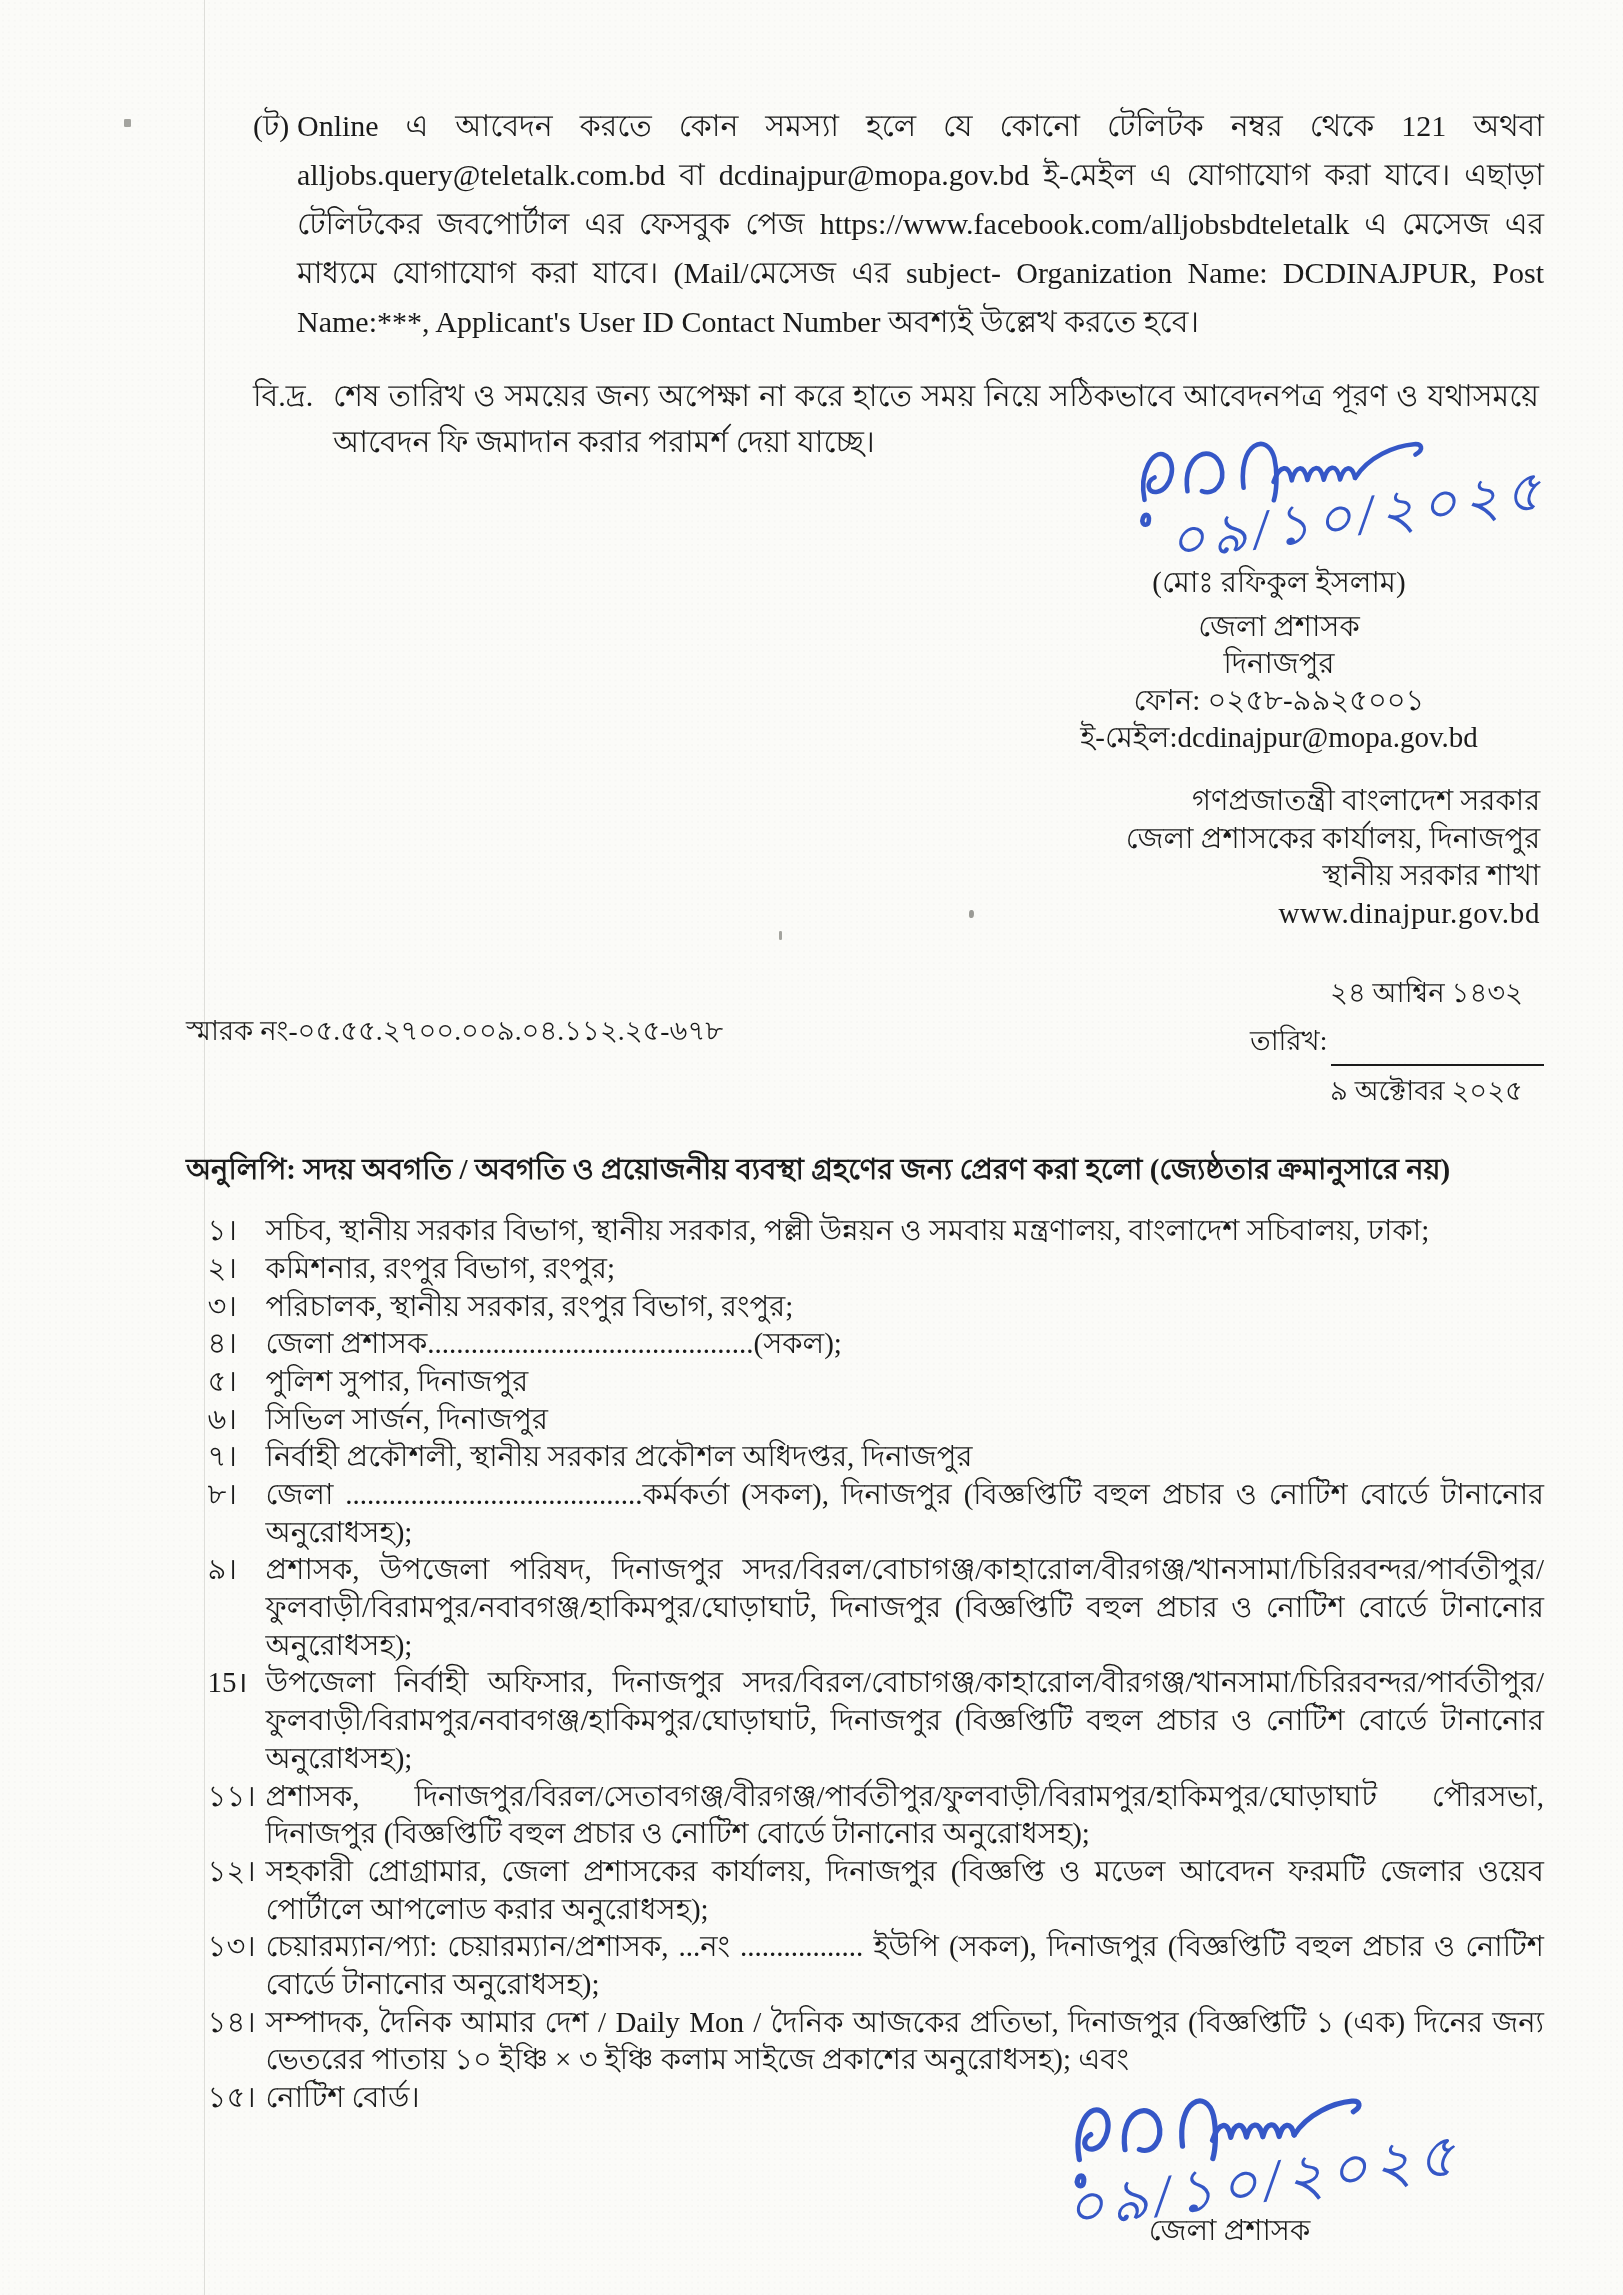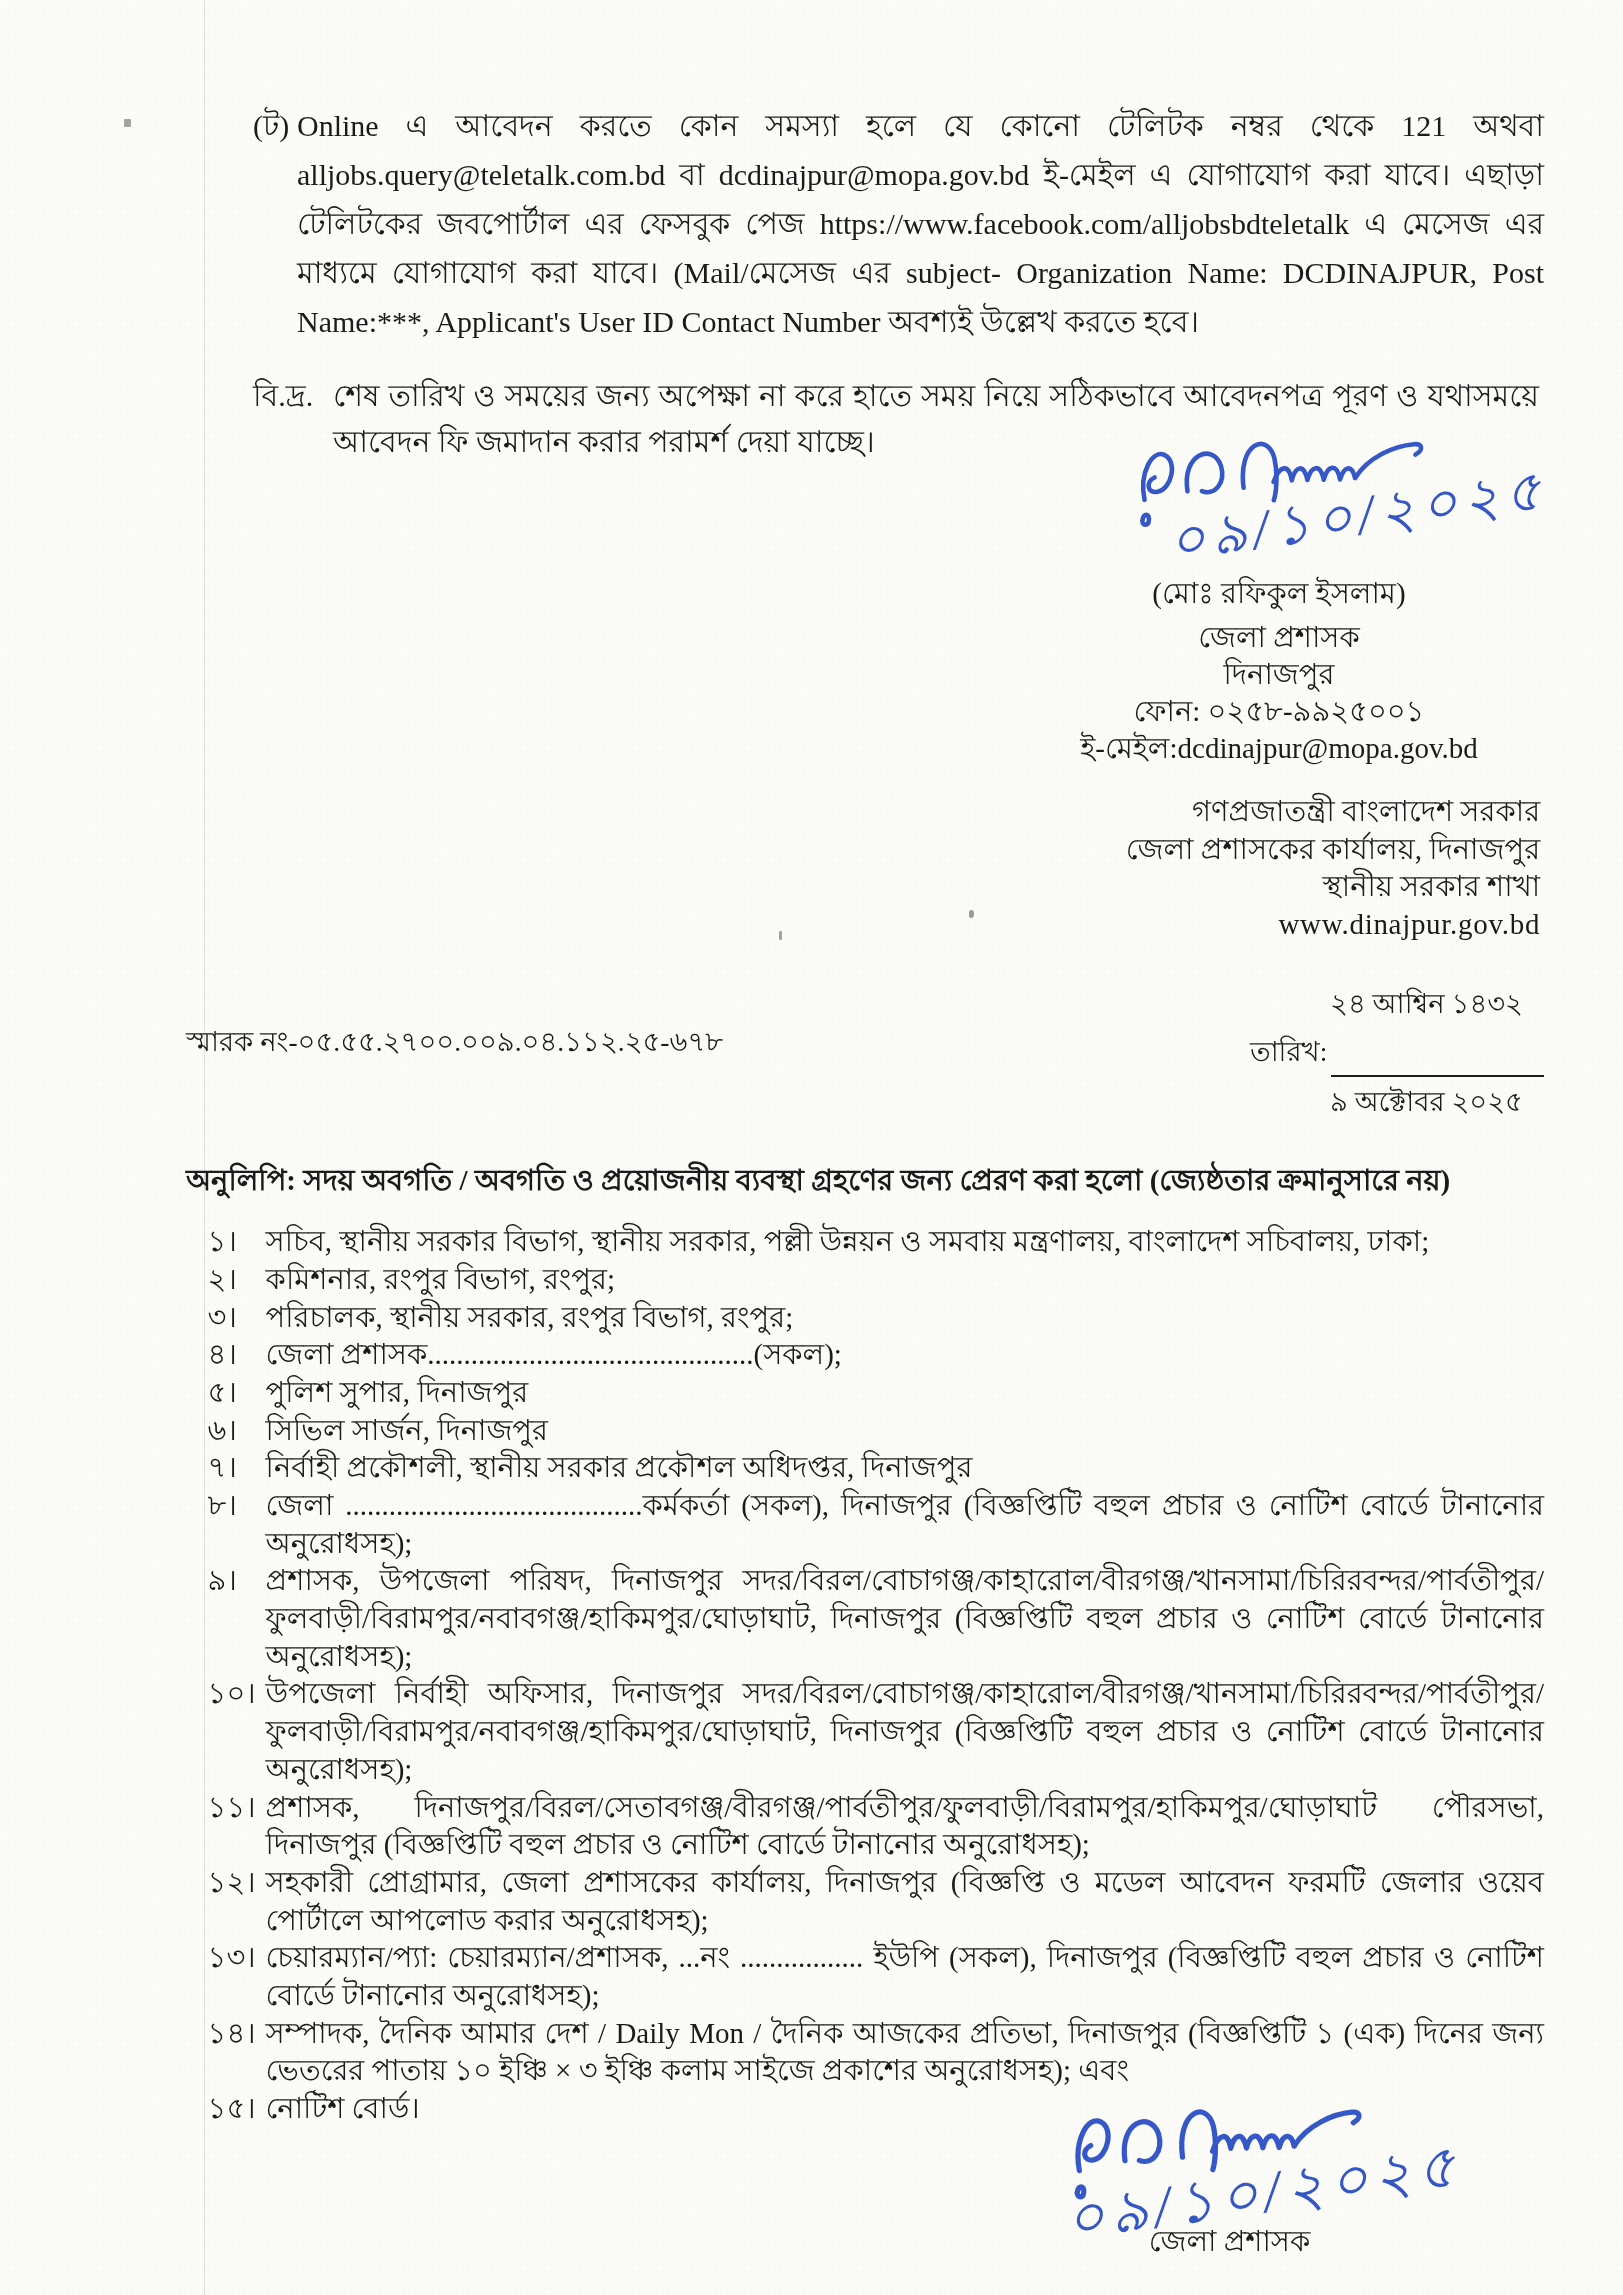--- a/index.html
+++ b/index.html
@@ -41,21 +41,21 @@
 
   .sig-block{margin-left:auto;text-align:center;position:relative;}
   .sig-top{width:517px;margin-right:6.5px;margin-top:-39px;}
   .sig-ink{position:relative;height:124px;transform:rotate(-1deg);}
   .sig-ink svg{position:absolute;left:98px;top:0;}
   .sig-date{
     position:absolute;right:-10.5px;top:47px;
     color:#2b4fc4;font-size:56px;font-style:italic;letter-spacing:5.9px;
     transform:rotate(-7deg);white-space:nowrap;opacity:0.95;
   }
-  .sig-name{font-size:29px;margin-top:19px;}
+  .sig-name{font-size:29px;margin-top:8px;}
   .sig-line{font-size:29px;line-height:1.28;}
 
   .org-block{margin-top:26px;text-align:right;font-size:29px;line-height:1.3;
     transform:translateX(-3.9px);}
   .org-block .org-web{letter-spacing:0.7px;}
 
   .memo-row{margin-top:39px;display:flex;justify-content:space-between;align-items:flex-start;font-size:27.5px;}
   .memo-no{margin-top:38px;white-space:nowrap;}
   .date-block{width:294px;text-align:center;}
   .date-bangla{text-align:center;padding-left:59px;white-space:nowrap;}
@@ -172,21 +172,21 @@
         </div>
         <div class="dist-row">
           <span class="dist-no">৮।</span>
           <span class="dist-text">জেলা .........................................কর্মকর্তা (সকল), দিনাজপুর (বিজ্ঞপ্তিটি বহুল প্রচার ও নোটিশ বোর্ডে টানানোর অনুরোধসহ);</span>
         </div>
         <div class="dist-row">
           <span class="dist-no">৯।</span>
           <span class="dist-text">প্রশাসক, উপজেলা পরিষদ, দিনাজপুর সদর/বিরল/বোচাগঞ্জ/কাহারোল/বীরগঞ্জ/খানসামা/চিরিরবন্দর/পার্বতীপুর/ফুলবাড়ী/বিরামপুর/নবাবগঞ্জ/হাকিমপুর/ঘোড়াঘাট, দিনাজপুর (বিজ্ঞপ্তিটি বহুল প্রচার ও নোটিশ বোর্ডে টানানোর অনুরোধসহ);</span>
         </div>
         <div class="dist-row">
-          <span class="dist-no">১০।</span>
+          <span class="dist-no">15।</span>
           <span class="dist-text">উপজেলা নির্বাহী অফিসার, দিনাজপুর সদর/বিরল/বোচাগঞ্জ/কাহারোল/বীরগঞ্জ/খানসামা/চিরিরবন্দর/পার্বতীপুর/ফুলবাড়ী/বিরামপুর/নবাবগঞ্জ/হাকিমপুর/ঘোড়াঘাট, দিনাজপুর (বিজ্ঞপ্তিটি বহুল প্রচার ও নোটিশ বোর্ডে টানানোর অনুরোধসহ);</span>
         </div>
         <div class="dist-row">
           <span class="dist-no">১১।</span>
           <span class="dist-text">প্রশাসক, দিনাজপুর/বিরল/সেতাবগঞ্জ/বীরগঞ্জ/পার্বতীপুর/ফুলবাড়ী/বিরামপুর/হাকিমপুর/ঘোড়াঘাট পৌরসভা, দিনাজপুর (বিজ্ঞপ্তিটি বহুল প্রচার ও নোটিশ বোর্ডে টানানোর অনুরোধসহ);</span>
         </div>
         <div class="dist-row">
           <span class="dist-no">১২।</span>
           <span class="dist-text">সহকারী প্রোগ্রামার, জেলা প্রশাসকের কার্যালয়, দিনাজপুর (বিজ্ঞপ্তি ও মডেল আবেদন ফরমটি জেলার ওয়েব পোর্টালে আপলোড করার অনুরোধসহ);</span>
         </div>

